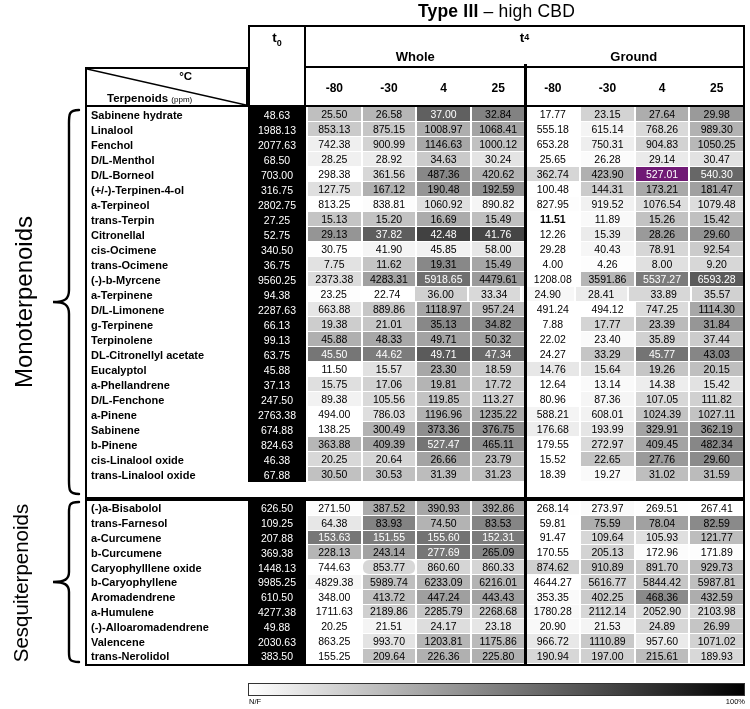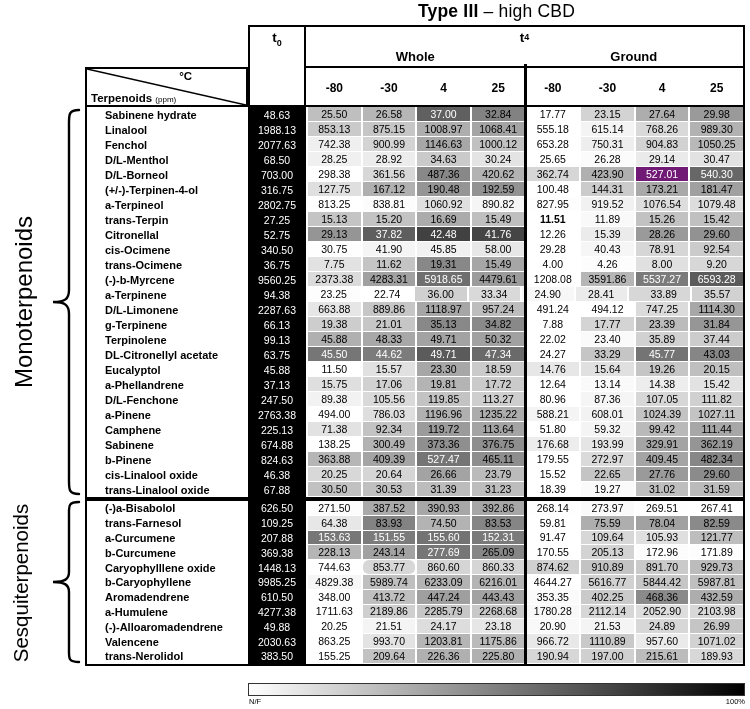--- a/index.html
+++ b/index.html
@@ -25,33 +25,33 @@
   #temps-row{height:39px;display:flex;}
   .tcell{flex:1 1 0;margin-left:2px;display:flex;align-items:center;justify-content:center;
          font-weight:bold;font-size:12px;}
   sub{font-size:9px;}
 
   
   #corner{position:absolute;left:85px;top:67px;width:163px;height:40px;
           box-sizing:border-box;border:2px solid #000;background:#fff;z-index:2;}
   #corner .diag{position:absolute;left:0;top:0;width:100%;height:100%;}
   #corner .degc{position:absolute;left:58%;top:1px;font-weight:bold;font-size:11.5px;}
-  #corner .terp{position:absolute;left:4px;bottom:1px;font-weight:bold;font-size:11.5px;}
+  #corner .terp{position:absolute;left:20px;bottom:1px;font-weight:bold;font-size:11.5px;}
   #corner .terp .small{font-weight:normal;font-size:8px;}
 
   
   .section{position:absolute;left:85px;width:660px;box-sizing:border-box;
            border:2px solid #000;background:#fff;}
   #mono{top:105px;height:394px;}
   #sesqui{top:499px;height:167px;}
   .row{display:flex;background:#fff;}
   #mono .row{height:15px;}
   #sesqui .row{height:14.8px;}
   .name{flex:0 0 161px;box-sizing:border-box;display:flex;align-items:center;
-        padding-left:18px;font-weight:bold;font-size:11px;background:#fff;overflow:hidden;white-space:nowrap;}
+        padding-left:4px;font-weight:bold;font-size:11px;background:#fff;overflow:hidden;white-space:nowrap;}
   .t0cell{flex:0 0 58px;background:#000;color:#fff;display:flex;align-items:center;
           justify-content:center;font-size:10.5px;}
   .val{flex:1 1 0;margin-left:2px;box-sizing:border-box;border-bottom:1px solid #fff;
        display:flex;align-items:center;justify-content:center;font-size:10.5px;}
 
   
   #vline-wg{position:absolute;left:524px;top:64px;width:2.5px;height:602px;background:#000;z-index:5;}
 
   
   .brace{position:absolute;left:44px;width:38px;}
@@ -352,32 +352,20 @@
         <div class="val" style="background: rgb(255, 255, 255); color: rgb(0, 0, 0);">494.00</div>
         <div class="val" style="background: rgb(222, 222, 222); color: rgb(0, 0, 0);">786.03</div>
         <div class="val" style="background: rgb(176, 176, 176); color: rgb(0, 0, 0);">1196.96</div>
         <div class="val" style="background: rgb(172, 172, 172); color: rgb(0, 0, 0);">1235.22</div>
         <div class="val" style="background: rgb(244, 244, 244); color: rgb(0, 0, 0);">588.21</div>
         <div class="val" style="background: rgb(242, 242, 242); color: rgb(0, 0, 0);">608.01</div>
         <div class="val" style="background: rgb(195, 195, 195); color: rgb(0, 0, 0);">1024.39</div>
         <div class="val" style="background: rgb(195, 195, 195); color: rgb(0, 0, 0);">1027.11</div>
       </div>
       <div class="row">
-        <div class="name">Camphene</div>
-        <div class="t0cell">225.13</div>
-        <div class="val" style="background: rgb(226, 226, 226); color: rgb(0, 0, 0);">71.38</div>
-        <div class="val" style="background: rgb(195, 195, 195); color: rgb(0, 0, 0);">92.34</div>
-        <div class="val" style="background: rgb(155, 155, 155); color: rgb(0, 0, 0);">119.72</div>
-        <div class="val" style="background: rgb(164, 164, 164); color: rgb(0, 0, 0);">113.64</div>
-        <div class="val" style="background: rgb(255, 255, 255); color: rgb(0, 0, 0);">51.80</div>
-        <div class="val" style="background: rgb(244, 244, 244); color: rgb(0, 0, 0);">59.32</div>
-        <div class="val" style="background: rgb(185, 185, 185); color: rgb(0, 0, 0);">99.42</div>
-        <div class="val" style="background: rgb(167, 167, 167); color: rgb(0, 0, 0);">111.44</div>
-      </div>
-      <div class="row">
         <div class="name">Sabinene</div>
         <div class="t0cell">674.88</div>
         <div class="val" style="background: rgb(255, 255, 255); color: rgb(0, 0, 0);">138.25</div>
         <div class="val" style="background: rgb(178, 178, 178); color: rgb(0, 0, 0);">300.49</div>
         <div class="val" style="background: rgb(143, 143, 143); color: rgb(0, 0, 0);">373.36</div>
         <div class="val" style="background: rgb(142, 142, 142); color: rgb(0, 0, 0);">376.75</div>
         <div class="val" style="background: rgb(237, 237, 237); color: rgb(0, 0, 0);">176.68</div>
         <div class="val" style="background: rgb(229, 229, 229); color: rgb(0, 0, 0);">193.99</div>
         <div class="val" style="background: rgb(164, 164, 164); color: rgb(0, 0, 0);">329.91</div>
         <div class="val" style="background: rgb(149, 149, 149); color: rgb(0, 0, 0);">362.19</div>

